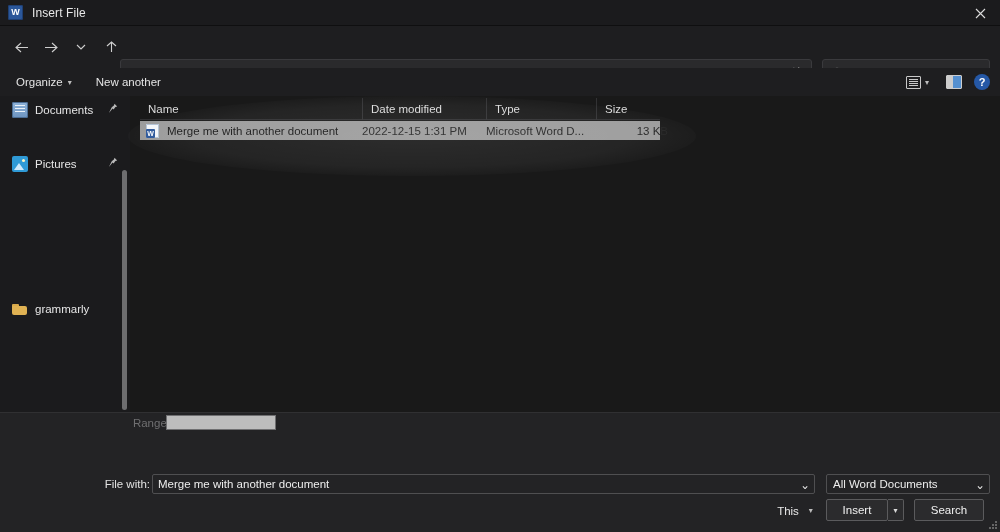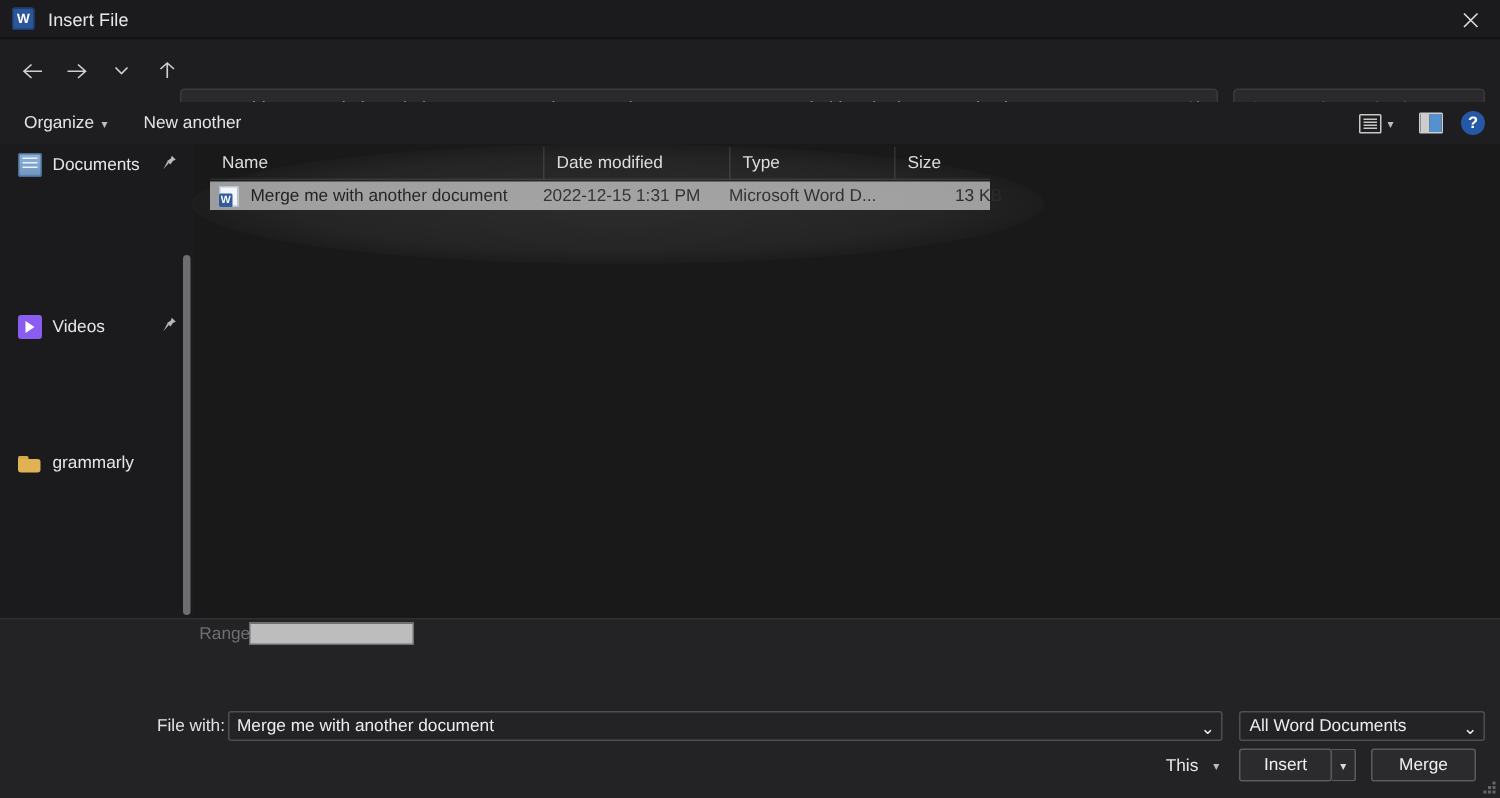--- a/index.html
+++ b/index.html
@@ -392,31 +392,31 @@
       <div class="nav-row" style="top:0">
         <span class="nav-ico ico-doc"></span>
         <span>Documents</span>
         <span class="pin">
           <svg width="10" height="11" viewBox="0 0 10 11">
               <path d="M6.5 0.8 L9.2 3.5 L7.4 4.1 L5.6 6.6 L3.4 4.4 L5.9 2.6 Z M3.6 4.6 L0.9 9.9 L4.6 5.6" fill="#b9b9b9"></path>
             </svg>
         </span>
       </div>
 
-
-
-      <div class="nav-row" style="top:81px">
-        <span class="nav-ico ico-video"></span>
-        <span>Videos</span>
+      <div class="nav-row" style="top:27px">
+        <span class="nav-ico ico-pic"></span>
+        <span>Pictures</span>
         <span class="pin">
           <svg width="10" height="11" viewBox="0 0 10 11">
               <path d="M6.5 0.8 L9.2 3.5 L7.4 4.1 L5.6 6.6 L3.4 4.4 L5.9 2.6 Z M3.6 4.6 L0.9 9.9 L4.6 5.6" fill="#b9b9b9"></path>
             </svg>
         </span>
       </div>
+
+
 
 
       <div class="nav-row" style="top:145px">
         <span class="nav-ico ico-folder"></span>
         <span>grammarly</span>
       </div>
 
       <div class="sb-scroll"></div>
     </div>
 
@@ -466,21 +466,21 @@
     <span class="fn-caret">⌄</span>
   </div>
 
   <div class="tools-btn">
     <span>This</span>
     <span class="mini-caret">▾</span>
   </div>
 
   <div class="insert-btn">Insert</div>
   <div class="insert-split">▾</div>
-  <div class="cancel-btn">Merge</div>
+  <div class="cancel-btn">Search</div>
 
   <div class="grip">
     <i style="right:0;bottom:0"></i>
       <i style="right:3px;bottom:0"></i>
       <i style="right:6px;bottom:0"></i>
     <i style="right:0;bottom:3px"></i>
       <i style="right:3px;bottom:3px"></i>
     <i style="right:0;bottom:6px"></i>
   </div>
 

